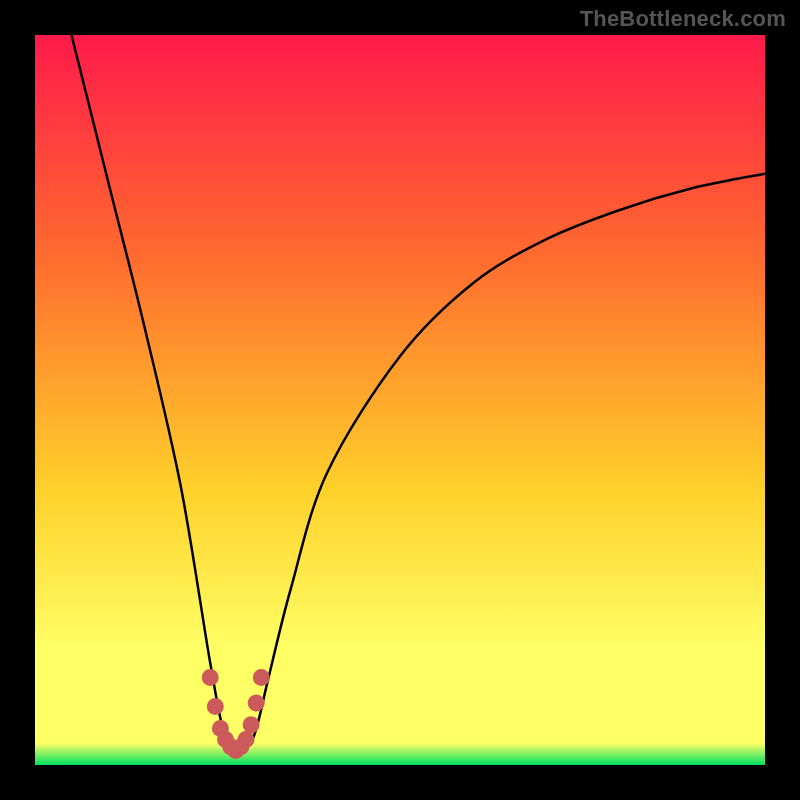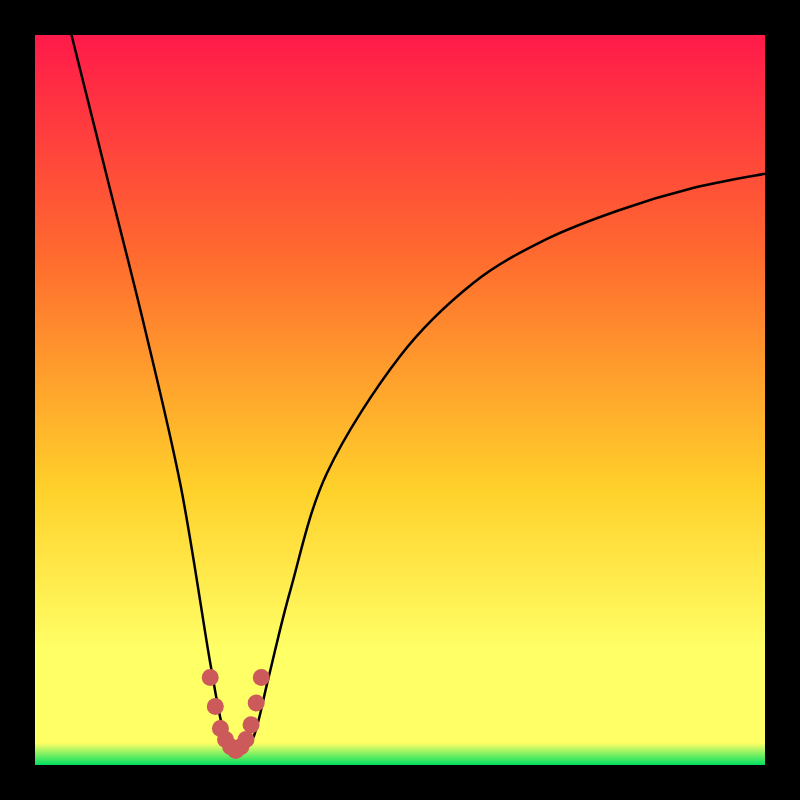--- a/index.html
+++ b/index.html
@@ -39,20 +39,21 @@
   .plot svg {
     width: 100%;
     height: 100%;
     display: block;
   }
 </style>
 </head>
 <body>
 
 <div class="outer">
+  <div class="watermark">TheBottleneck.com</div>
 
   <div class="plot">
     <svg viewBox="0 0 730 730" preserveAspectRatio="none">
       <defs>
         <linearGradient id="bg-grad" x1="0" y1="0" x2="0" y2="1">
           <stop offset="0%" stop-color="#ff1a4a"></stop>
           <stop offset="30%" stop-color="#ff6a2f"></stop>
           <stop offset="62%" stop-color="#ffd02a"></stop>
           <stop offset="84%" stop-color="#ffff66"></stop>
           <stop offset="97%" stop-color="#ffff66"></stop>

